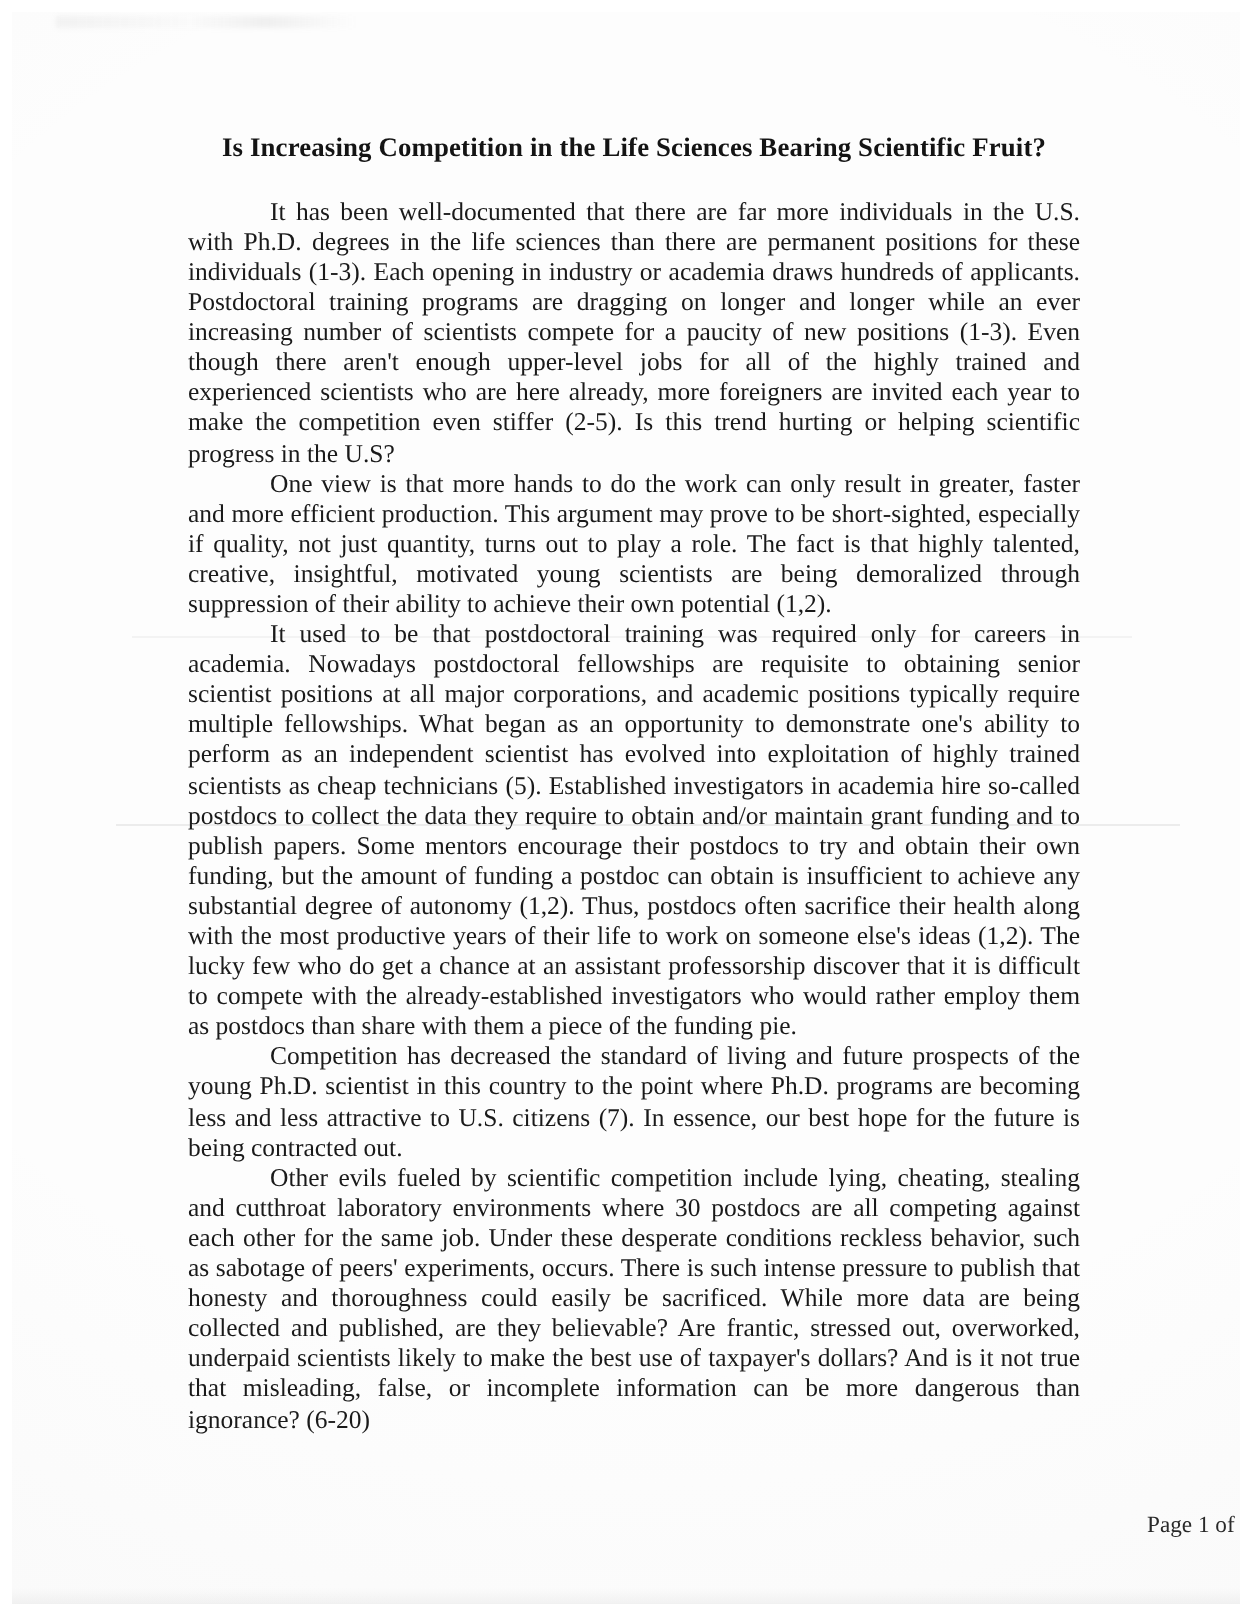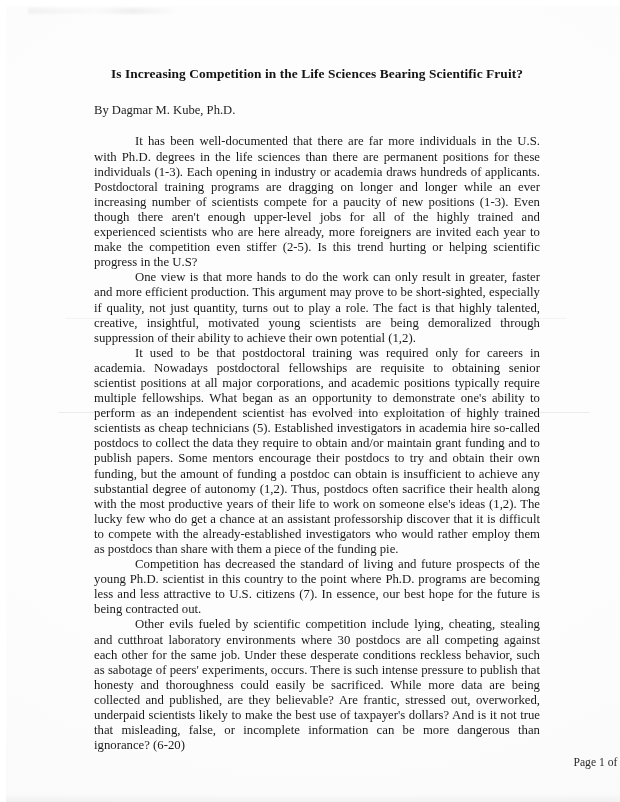--- a/index.html
+++ b/index.html
@@ -121,21 +121,20 @@
 
   <div class="scan-tone"></div>
   <div class="scan-top-noise"></div>
   <div class="scan-line-2"></div>
   <div class="scan-line-1"></div>
 
   <div class="content">
 
     <h1 class="doc-title">Is Increasing Competition in the Life Sciences Bearing Scientific Fruit?</h1>
 
-    <p class="byline">By Dagmar M. Kube, Ph.D.</p>
 
     <div class="body-block">
       <p class="para">It has been well-documented that there are far more individuals in the U.S. with Ph.D. degrees in the life sciences than there are permanent positions for these individuals (1-3).  Each opening in industry or academia draws hundreds of applicants.  Postdoctoral training programs are dragging on longer and longer while an ever increasing number of scientists compete for a paucity of new positions (1-3).  Even though there aren't enough upper-level jobs for all of the highly trained and experienced scientists who are here already, more foreigners are invited each year to make the competition even stiffer (2-5).  Is this trend hurting or helping scientific progress in the U.S?</p>
       <p class="para">One view is that more hands to do the work can only result in greater, faster and more efficient production.  This argument may prove to be short-sighted, especially if quality, not just quantity, turns out to play a role.  The fact is that highly talented, creative, insightful, motivated young scientists are being demoralized through suppression of their ability to achieve their own potential (1,2).</p>
       <p class="para">It used to be that postdoctoral training was required only for careers in academia. Nowadays postdoctoral fellowships are requisite to obtaining senior scientist positions at all major corporations, and academic positions typically require multiple fellowships. What began as an opportunity to demonstrate one's ability to perform as an independent scientist has evolved into exploitation of highly trained scientists as cheap technicians (5). Established investigators in academia hire so-called postdocs to collect the data they require to obtain and/or maintain grant funding and to publish papers.  Some mentors encourage their postdocs to try and obtain their own funding, but the amount of funding a postdoc can obtain is insufficient to achieve any substantial degree of autonomy (1,2). Thus, postdocs often sacrifice their health along with the most productive years of their life to work on someone else's ideas (1,2).  The lucky few who do get a chance at an assistant professorship discover that it is difficult to compete with the already-established investigators who would rather employ them as postdocs than share with them a piece of the funding pie.</p>
       <p class="para">Competition has decreased the standard of living and future prospects of the young Ph.D. scientist in this country to the point where Ph.D. programs are becoming less and less attractive to U.S. citizens (7).  In essence, our best hope for the future is being contracted out.</p>
       <p class="para">Other evils fueled by scientific competition include lying, cheating, stealing and cutthroat laboratory environments where 30 postdocs are all competing against each other for the same job.  Under these desperate conditions reckless behavior, such as sabotage of peers' experiments, occurs.  There is such intense pressure to publish that honesty and thoroughness could easily be sacrificed.   While more data are being collected and published, are they believable?   Are frantic, stressed out, overworked, underpaid scientists likely to make the best use of taxpayer's dollars?  And is it not true that misleading, false, or incomplete information can be more dangerous than ignorance?  (6-20)</p>
     </div>
 
   </div>

